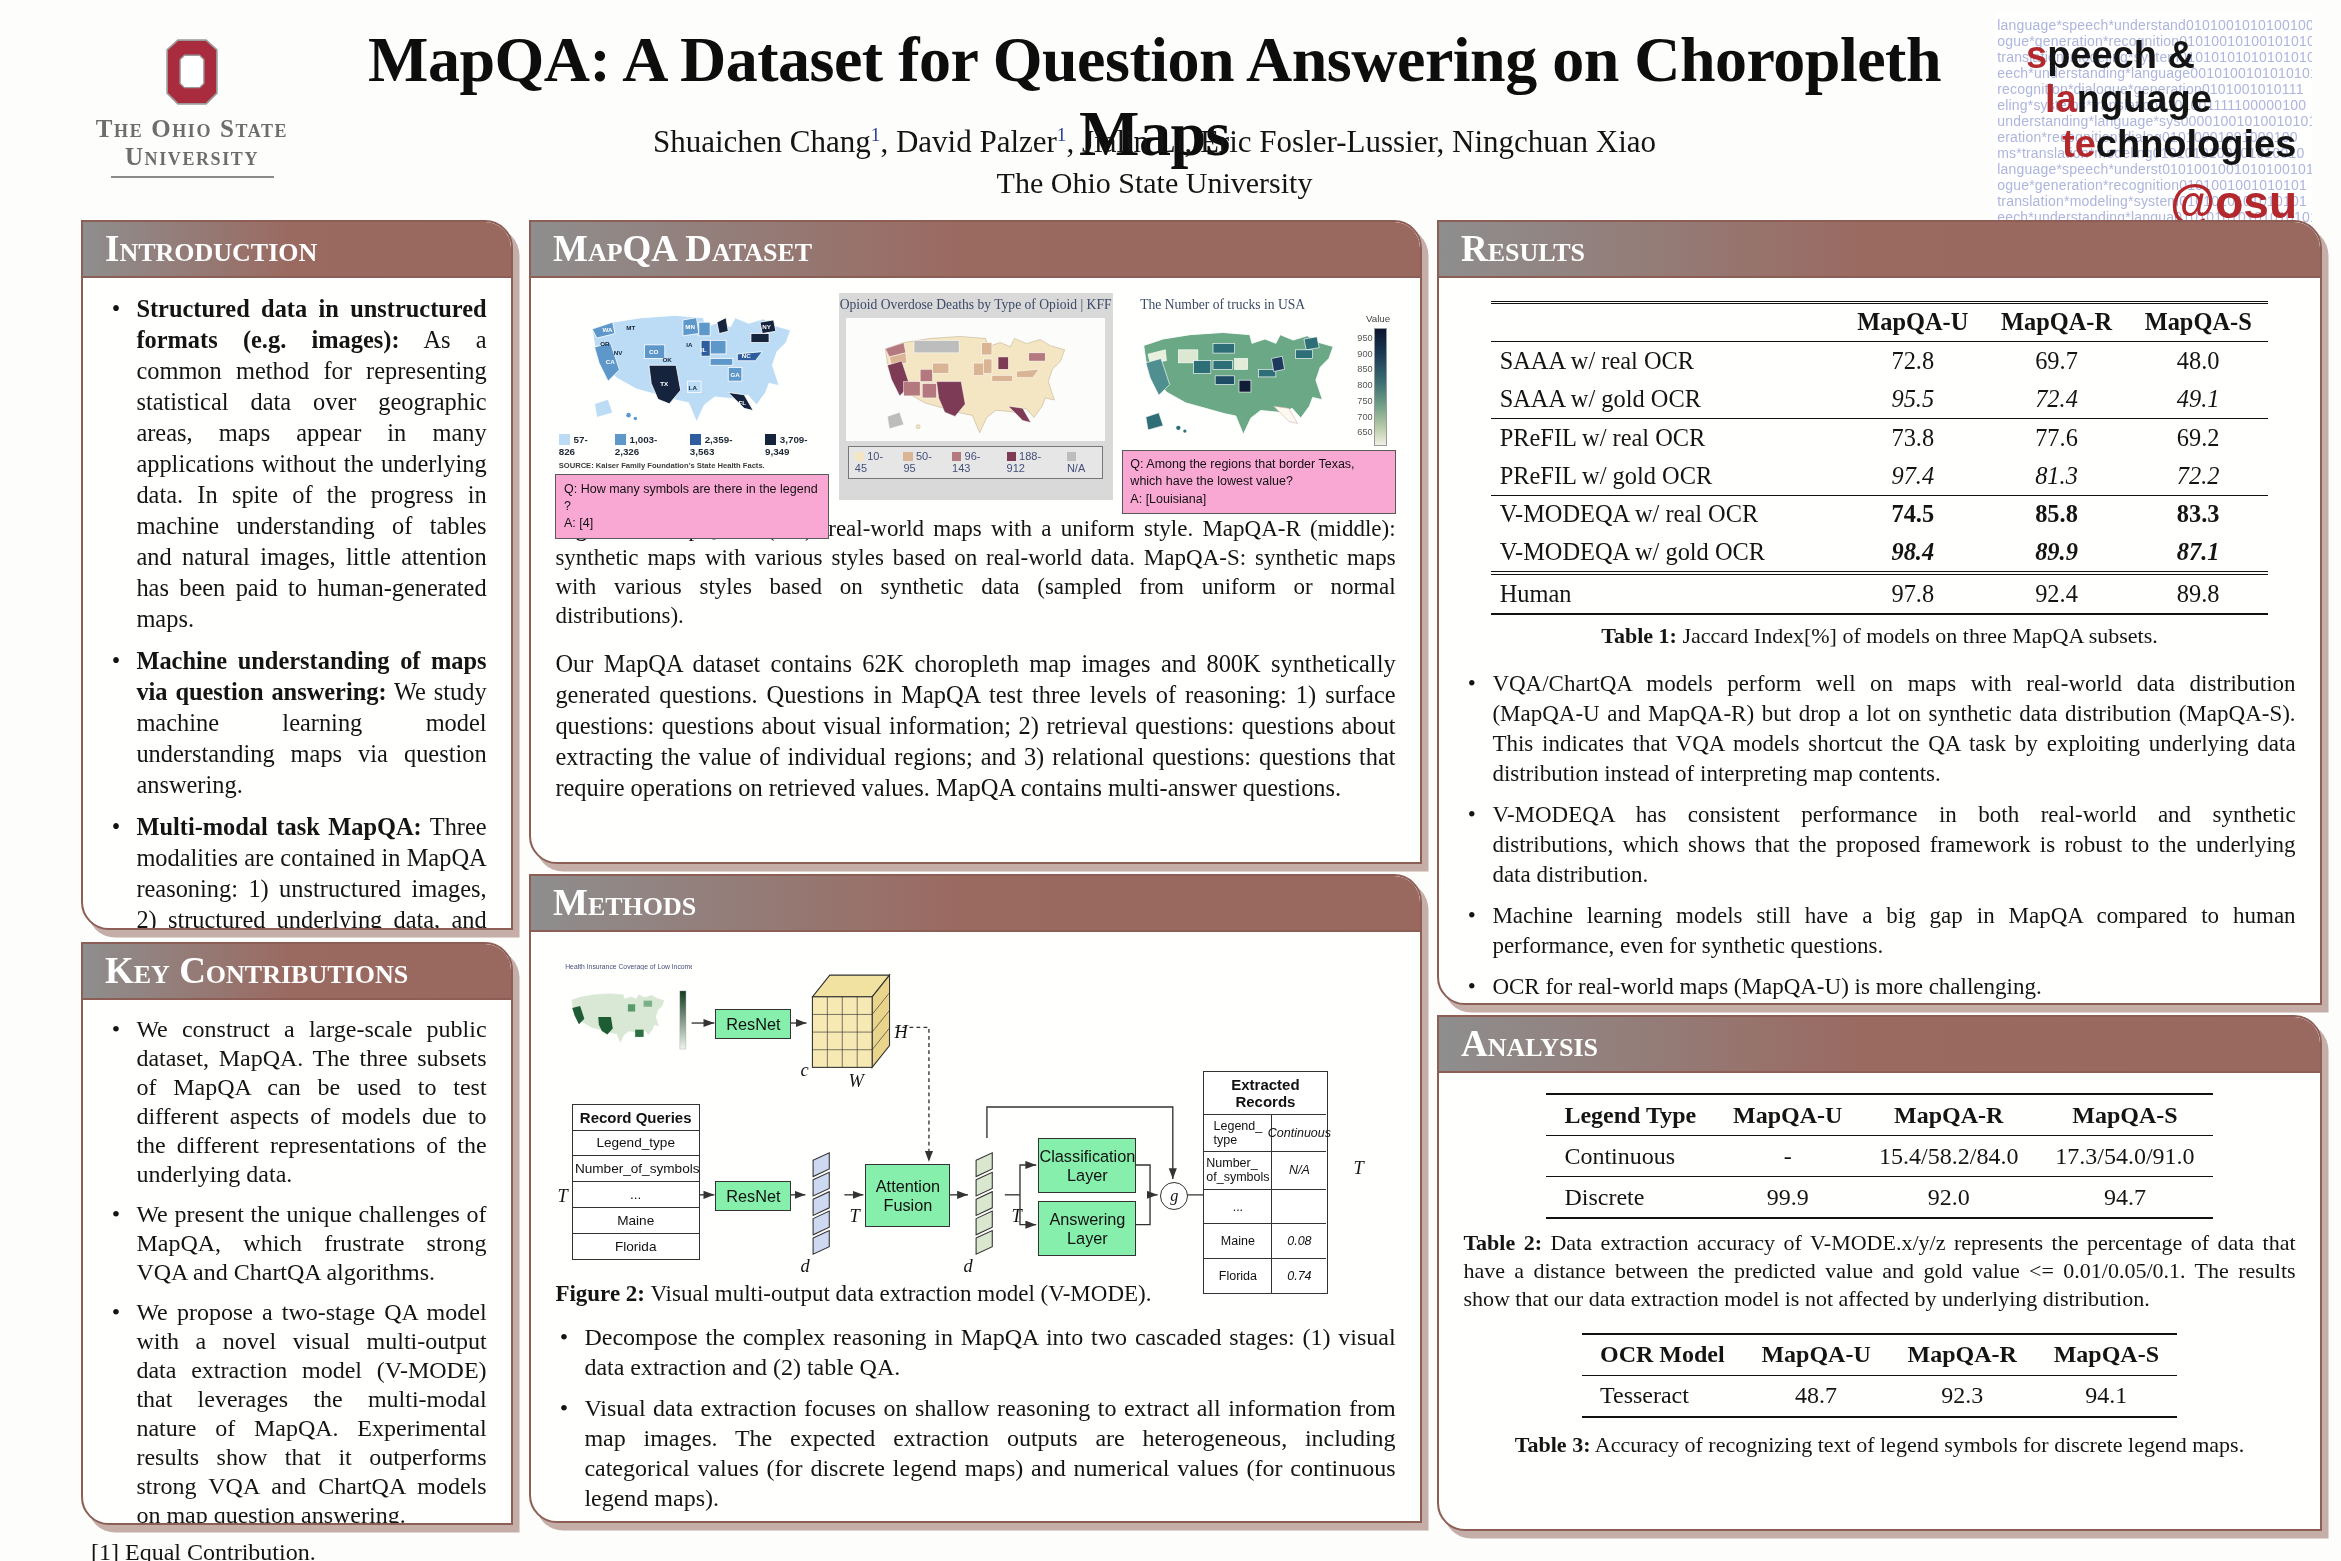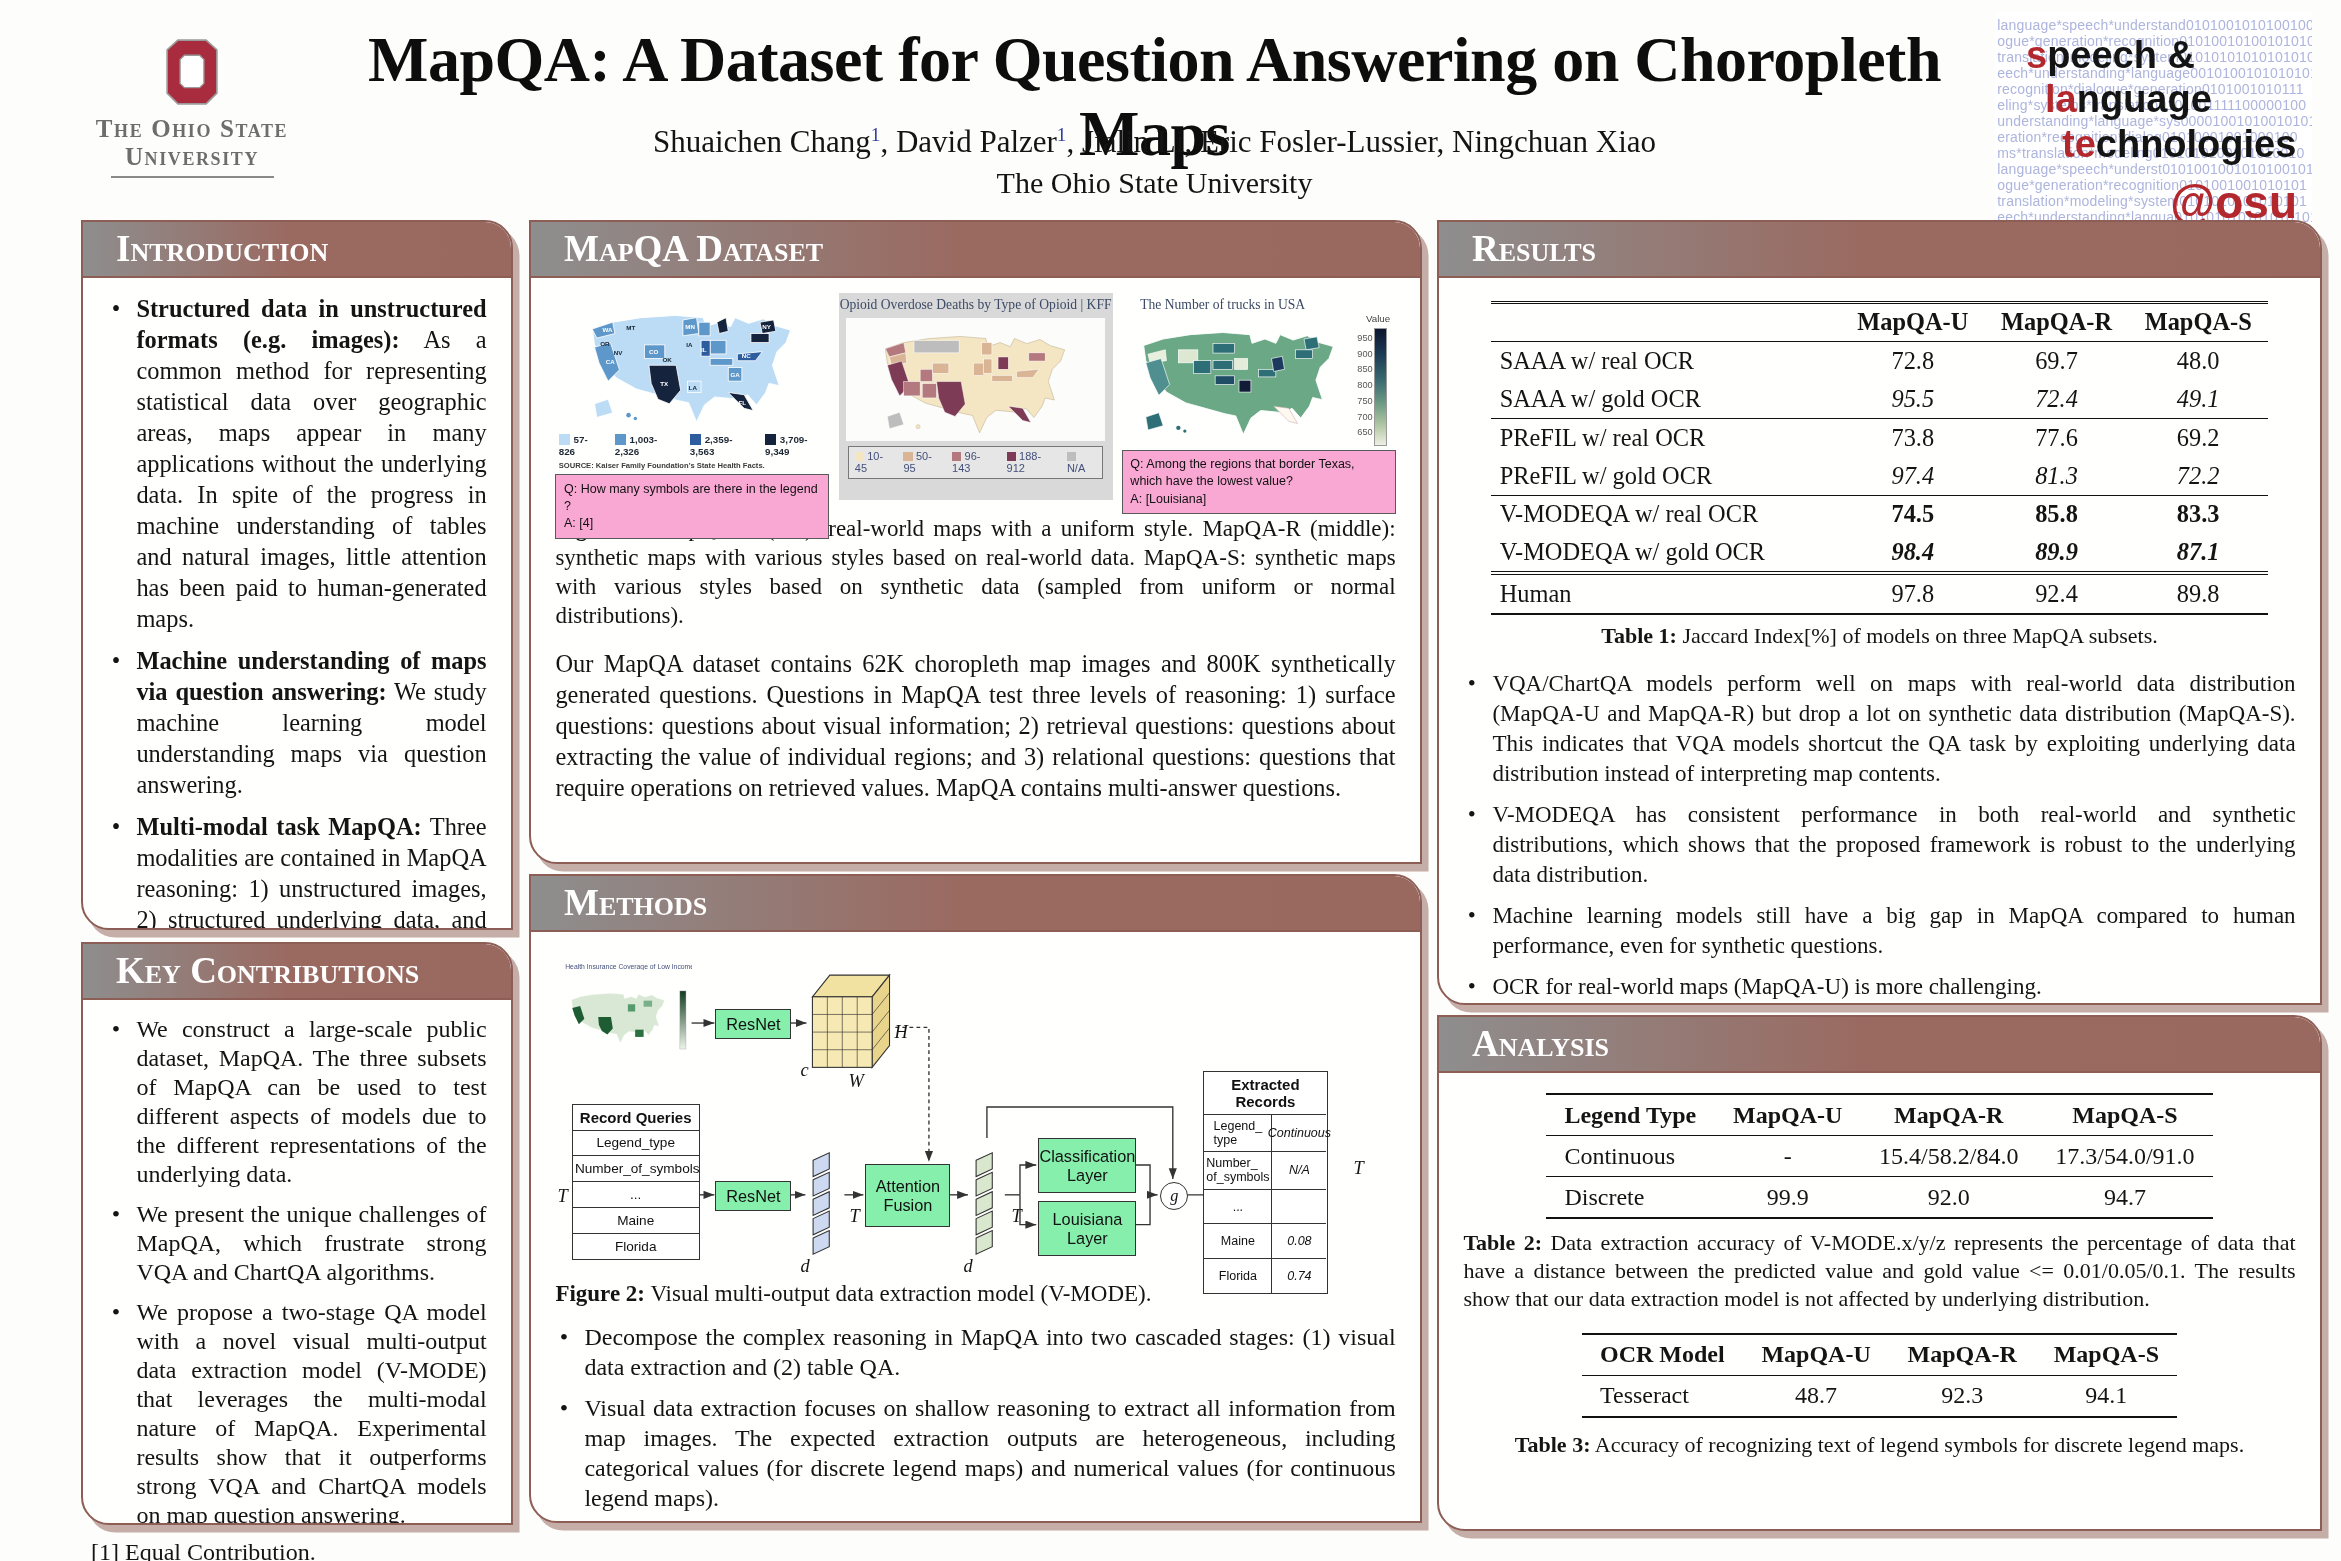--- a/index.html
+++ b/index.html
@@ -28,21 +28,21 @@
   .slate-l2 { position:absolute; left:50px;  top:66px; font-size:38px; font-weight:600; color:#141414; }
   .slate-l3 { position:absolute; left:67px; top:111px; font-size:38px; font-weight:600; color:#141414; }
   .slate-l4 { position:absolute; right:15px; top:163px; font-size:46px; font-weight:bold; color:#b3282d; }
   .red { color:#b3282d; }
 
   
   .section { position:absolute; background:#fffffe; border:2.7px solid #8d5e56;
     border-radius:0 28px 0 28px; box-shadow:6.5px 7.6px 0 rgba(141,94,86,.5); overflow:hidden; }
   .section-header { height:54px; background:linear-gradient(90deg,#8e8e8e 0%,#9a6a61 48%,#996960 100%);
     color:#fff; font-weight:bold; font-variant:small-caps; font-size:37px; line-height:53px;
-    padding-left:33px; border-bottom:2.7px solid #8d5e56; border-radius:0 25px 0 0; }
+    padding-left:22px; border-bottom:2.7px solid #8d5e56; border-radius:0 25px 0 0; }
   .section-body { padding:15px 24.4px 11px; }
 
   #sec-intro   { left:81px;  top:220px;  width:428px;  height:706px; }
   #sec-contrib { left:81px;  top:942px; width:428px;  height:579px; }
   #sec-dataset { left:529px;  top:220px;  width:889px; height:640px; }
   #sec-methods { left:529px;  top:874px; width:889px; height:645px; }
   #sec-results { left:1437px; top:220px;  width:881px; height:781px; }
   #sec-analysis{ left:1437px; top:1015px; width:881px; height:512px;  }
 
   .footnote { position:absolute; left:91px; top:1539px; font-size:24px; }
@@ -447,21 +447,21 @@
         </g>
       </svg>
       <div class="tlabel" style="left:408px; top:309px;">d</div>
       <div class="tlabel" style="left:456px; top:259px;">T</div>
 
       <div class="mbox" style="left:483px; top:191px; width:96px; height:53px;">
         <span>Classification</span>
           <span>Layer</span>
       </div>
       <div class="mbox" style="left:483px; top:254px; width:96px; height:53px;">
-        <span>Louisiana</span>
+        <span>Answering</span>
           <span>Layer</span>
       </div>
 
       <div class="gcirc" style="left:605px; top:235px;">g</div>
 
       <div class="mtbl ertbl" style="left:648px; top:124px; width:123px;">
         <div class="hd">Extracted Records</div>
         <div class="c">Legend_
 type</div>
           <div class="c r">Continuous</div>

